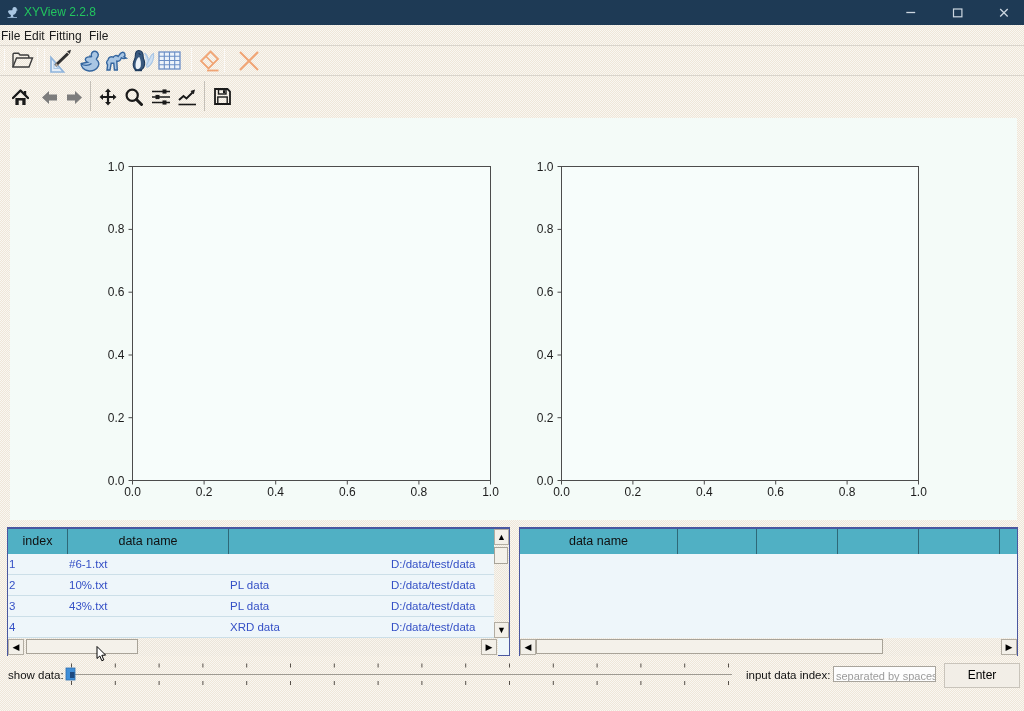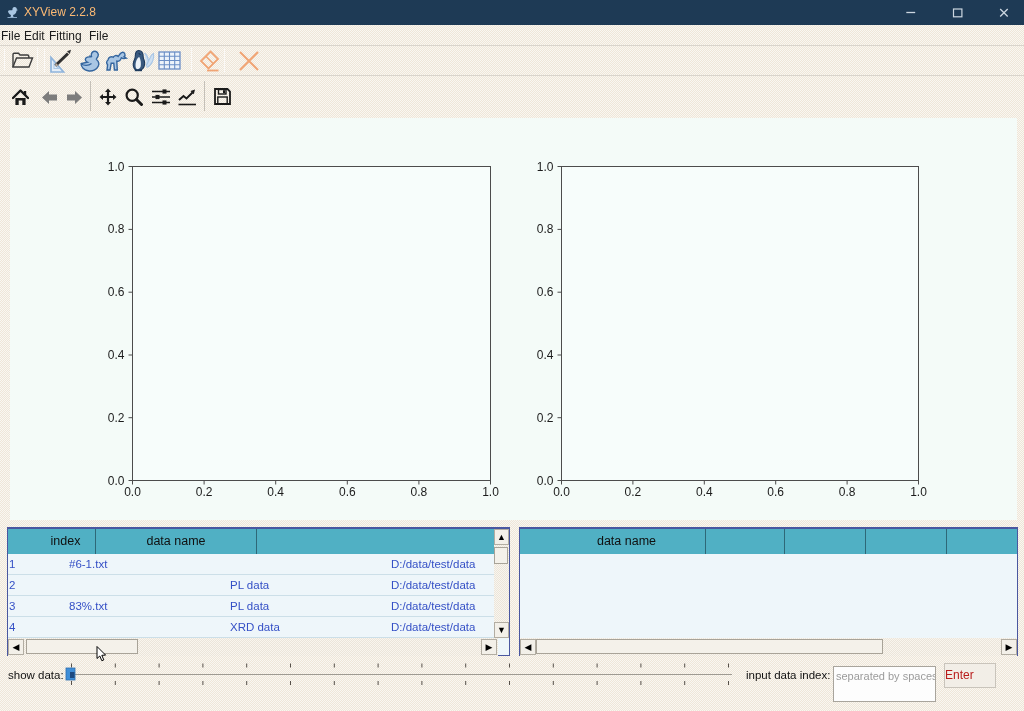--- a/index.html
+++ b/index.html
@@ -1,40 +1,40 @@
 <!DOCTYPE html>
 <html><head>
 <meta charset="utf-8">
 <style>
 *{margin:0;padding:0;box-sizing:border-box;}
 html,body{width:1024px;height:711px;overflow:hidden;}
 body{font-family:"Liberation Sans",sans-serif;background:repeating-conic-gradient(#efe6d8 0% 25%,#f9f7f2 0% 50%) 0 0/2px 2px;}
 .abs{position:absolute;}
 #titlebar{left:0;top:0;width:1024px;height:25px;background:#1e3a55;}
-#title{left:24px;top:5px;color:#fdba74;font-size:12px;}
+#title{left:24px;top:5px;color:#22c55e;font-size:12px;}
 #menubar{left:0;top:25px;width:1024px;height:21px;background:transparent;color:#1b1b1b;font-size:12px;}
 .menuitem{position:absolute;top:4px;}
 #toolbar1{left:0;top:45px;width:1024px;height:31px;background:transparent;border-bottom:1px solid #d9d4cc;border-top:1px solid #d9d4cc;}
 #toolbar2{left:0;top:76px;width:1024px;height:42px;background:transparent;}
 .sep1{position:absolute;top:2px;width:1px;height:24px;background:#c8c3bb;border-right:1px solid #fbf9f6;}
 .sep2{position:absolute;top:5px;width:1px;height:30px;background:#c4c0b8;}
 #canvas{left:10px;top:118px;width:1007px;height:402px;background:#f4fbf8;}
 .ttable{position:absolute;top:527px;height:129px;border:1px solid #4a57a0;border-top:2px solid #4a57a0;background:#eef6fa;}
 #ltable{left:7px;width:503px;}
 #rtable{left:519px;width:499px;}
 .thead{position:absolute;left:0;top:0;height:25px;background:#50b0c4;}
-.hcell{position:absolute;top:0;height:25px;border-right:1px solid #2e6878;color:#101010;font-size:12.5px;text-align:center;line-height:25px;margin-left:28px;}
+.hcell{position:absolute;top:0;height:25px;border-right:1px solid #2e6878;color:#101010;font-size:12.5px;text-align:center;line-height:25px;}
 .drow{position:absolute;height:21px;border-bottom:1px solid #ccdfe8;color:#3550c6;font-size:11.5px;line-height:20px;}
 .dcell{position:absolute;top:0;height:21px;overflow:hidden;padding-left:1px;}
 .sbar{position:absolute;background:repeating-conic-gradient(#ebe5da 0% 25%,#f9f5ee 0% 50%) 0 0/2px 2px;}
 .arrow{position:absolute;font-size:9px;color:#000;line-height:14px;text-align:center;background:#f3f0e9;border:1px solid #b2ada2;}
 #bottombar{left:0;top:656px;width:1024px;height:55px;background:transparent;}
 .lbl{position:absolute;color:#111;font-size:11.5px;}
-#inputbox{position:absolute;left:833px;top:10px;width:103px;height:36px;background:#fdfdfd;border:1px solid #a8a49c;color:#9b9b9b;font-size:11px;line-height:18px;padding-left:2px;white-space:nowrap;overflow:hidden;}
-#enterbtn{position:absolute;left:944px;top:7px;width:52px;height:25px;background:#f2eee7;border:1px solid #c9c4bb;color:#b91c1c;font-size:12px;text-align:left;line-height:23px;}
+#inputbox{position:absolute;left:833px;top:10px;width:103px;height:16px;background:#fdfdfd;border:1px solid #a8a49c;color:#9b9b9b;font-size:11px;line-height:18px;padding-left:2px;white-space:nowrap;overflow:hidden;}
+#enterbtn{position:absolute;left:944px;top:7px;width:76px;height:25px;background:#f2eee7;border:1px solid #c9c4bb;color:#000000;font-size:12px;text-align:center;line-height:23px;}
 </style>
 </head>
 <body>
 <div id="titlebar" class="abs">
   <svg class="abs" style="left:5px;top:4px" width="16" height="16" viewBox="0 0 16 16">
     <path d="M3 7 C4 5.5 6 6.5 7.5 6 C7 4.5 8 3 9.5 3 C11 3 12 4.2 11.8 5.5 L13 6 L11.5 6.8 C11.5 9 10 10.5 8 11 L8.5 13 L5.5 13 L6 11 C4.5 10.5 3.2 9 3 7 Z" fill="#a9c6e2"></path>
     <path d="M2.5 13.5 L12 13.5" stroke="#8aa8c6" stroke-width="1"></path>
   </svg>
   <div id="title" class="abs">XYView 2.2.8</div>
   <svg class="abs" style="left:888px;top:0" width="136" height="25" viewBox="0 0 136 25">
@@ -197,26 +197,27 @@
     <div class="hcell" style="left:60px;width:161px">data name</div>
     <div class="hcell" style="left:382px;width:104px;border-right:none"></div>
   </div>
   <div class="drow" style="left:0;top:25px;width:486px">
     <div class="dcell" style="left:0;width:60px">1</div>
       <div class="dcell" style="left:60px;width:161px">#6-1.txt</div>
       <div class="dcell" style="left:382px;width:104px">D:/data/test/data</div>
   </div>
   <div class="drow" style="left:0;top:46px;width:486px">
     <div class="dcell" style="left:0;width:60px">2</div>
+      <div class="dcell" style="left:60px;width:161px">10%.txt</div>
       <div class="dcell" style="left:221px;width:161px">PL data</div>
       <div class="dcell" style="left:382px;width:104px">D:/data/test/data</div>
   </div>
   <div class="drow" style="left:0;top:67px;width:486px">
     <div class="dcell" style="left:0;width:60px">3</div>
-      <div class="dcell" style="left:60px;width:161px">83%.txt</div>
+      <div class="dcell" style="left:60px;width:161px">43%.txt</div>
       <div class="dcell" style="left:221px;width:161px">PL data</div>
       <div class="dcell" style="left:382px;width:104px">D:/data/test/data</div>
   </div>
   <div class="drow" style="left:0;top:88px;width:486px">
     <div class="dcell" style="left:0;width:60px">4</div>
       <div class="dcell" style="left:221px;width:161px">XRD data</div>
       <div class="dcell" style="left:382px;width:104px">D:/data/test/data</div>
   </div>
 
   <div class="sbar" style="left:486px;top:0;width:15px;height:109px">

